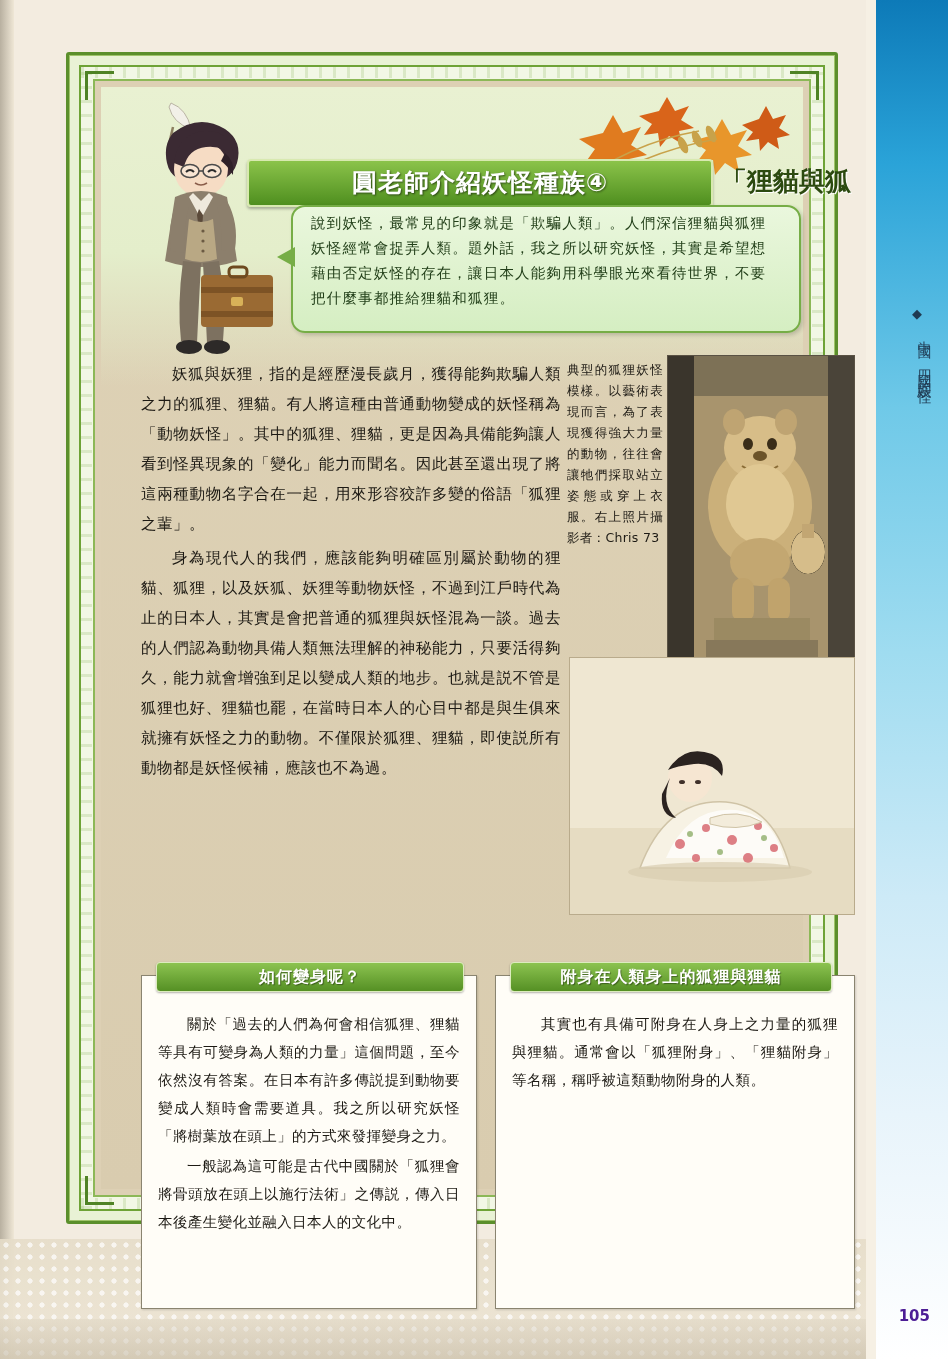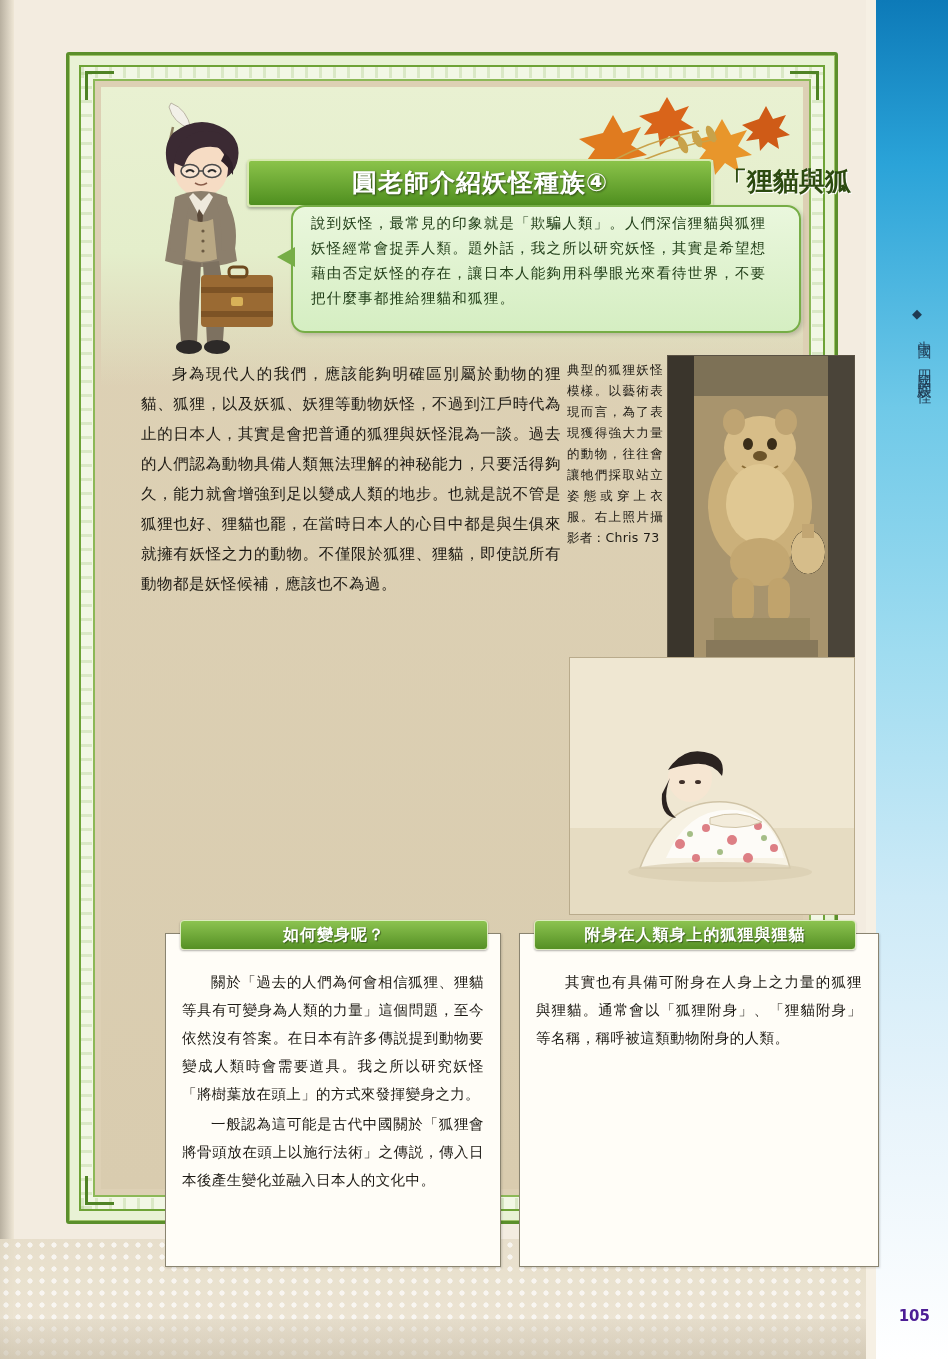--- a/index.html
+++ b/index.html
@@ -148,23 +148,22 @@
     border:1px solid #5a5244;overflow:hidden;
   }
   .photo-paint{
     position:absolute;left:468px;top:570px;width:284px;height:256px;
     background:linear-gradient(to bottom,#efe7d4,#e2d6bd);
     border:1px solid #b9ab8c;overflow:hidden;
   }
 
   
   .panel{
-    position:absolute;top:846px;background:#fffdf7;border:1px solid #8a8470;
+    position:absolute;top:888px;background:#fffdf7;border:1px solid #8a8470;
     box-shadow:1px 1px 2px rgba(0,0,0,.15);
-    margin-left:24px;
   }
   .panel.left{left:40px;width:334px;height:332px;}
   .panel.right{left:394px;width:358px;height:332px;}
   .panel-head{
     position:absolute;left:14px;top:-14px;height:28px;line-height:28px;
     background:linear-gradient(to bottom,#8cc350,#559024);
     color:#fff;font-size:16px;font-weight:bold;letter-spacing:1px;
     text-align:center;border-radius:4px;
     border:1px solid #dcecbe;
     box-shadow:0 1px 2px rgba(0,0,0,.3);
@@ -296,20 +295,21 @@
           <div class="title-plate">
             <span>圓老師介紹妖怪種族④</span>
           </div>
           <div class="title-sub">「狸貓與狐狸」</div>
 
           <div class="speech">
             <p>說到妖怪，最常見的印象就是「欺騙人類」。人們深信狸貓與狐狸妖怪經常會捉弄人類。題外話，我之所以研究妖怪，其實是希望想藉由否定妖怪的存在，讓日本人能夠用科學眼光來看待世界，不要把什麼事都推給狸貓和狐狸。</p>
           </div>
 
           <div class="col-main">
+            <p>妖狐與妖狸，指的是經歷漫長歲月，獲得能夠欺騙人類之力的狐狸、狸貓。有人將這種由普通動物變成的妖怪稱為「動物妖怪」。其中的狐狸、狸貓，更是因為具備能夠讓人看到怪異現象的「變化」能力而聞名。因此甚至還出現了將這兩種動物名字合在一起，用來形容狡詐多變的俗語「狐狸之輩」。</p>
             <p>身為現代人的我們，應該能夠明確區別屬於動物的狸貓、狐狸，以及妖狐、妖狸等動物妖怪，不過到江戶時代為止的日本人，其實是會把普通的狐狸與妖怪混為一談。過去的人們認為動物具備人類無法理解的神秘能力，只要活得夠久，能力就會增強到足以變成人類的地步。也就是説不管是狐狸也好、狸貓也罷，在當時日本人的心目中都是與生俱來就擁有妖怪之力的動物。不僅限於狐狸、狸貓，即使説所有動物都是妖怪候補，應該也不為過。</p>
           </div>
 
           <div class="caption">典型的狐狸妖怪模樣。以藝術表現而言，為了表現獲得強大力量的動物，往往會讓牠們採取站立姿態或穿上衣服。右上照片攝影者：Chris 73</div>
 
           <div class="photo-statue">
             <svg viewBox="0 0 186 350" width="186" height="350">
               <rect x="0" y="0" width="186" height="350" fill="#2f2c25"></rect>
               <rect x="10" y="0" width="166" height="350" fill="#6d6654"></rect>
               <rect x="24" y="0" width="138" height="330" fill="#a8946d"></rect>

